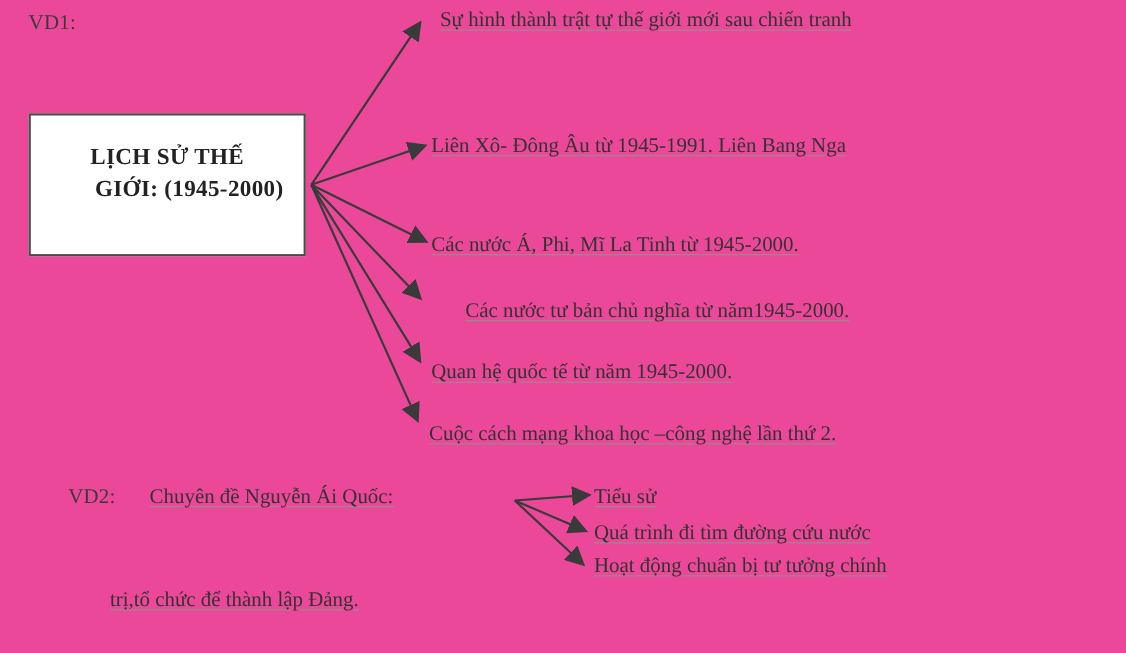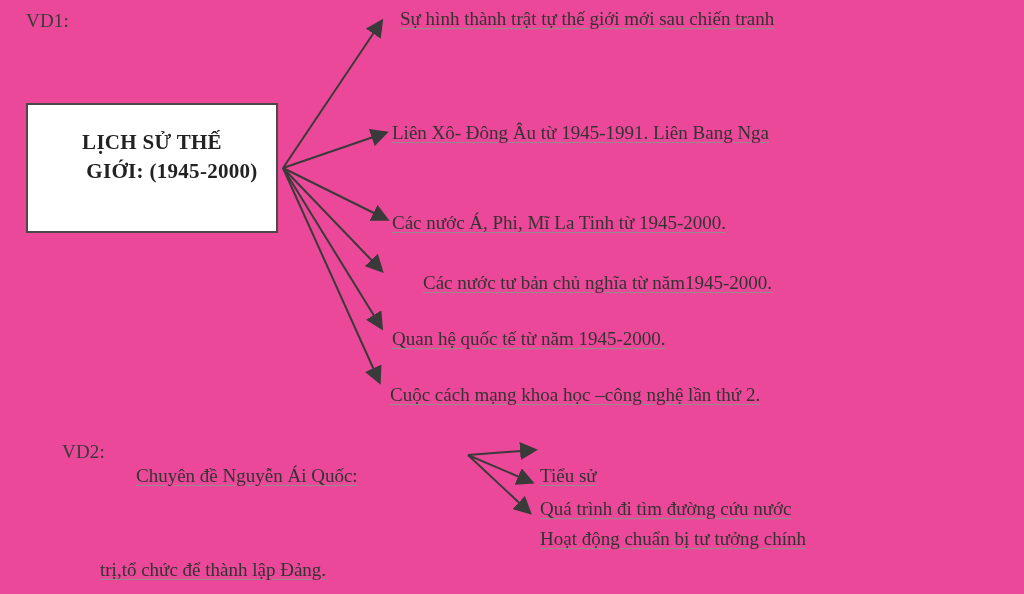--- a/index.html
+++ b/index.html
@@ -65,21 +65,20 @@
     color: #333333;
     text-decoration: underline;
     text-decoration-color: #8f8f8f;
     text-underline-offset: 3px;
   }
   .sub-text {
     position: absolute;
     white-space: nowrap;
     font-size: 19px;
     color: #333333;
-    margin-top: 24px;
   }
   .sub-text.u {
     text-decoration: underline;
     text-decoration-color: #8f8f8f;
     text-underline-offset: 3px;
   }
 </style>
 </head>
 <body>
 

